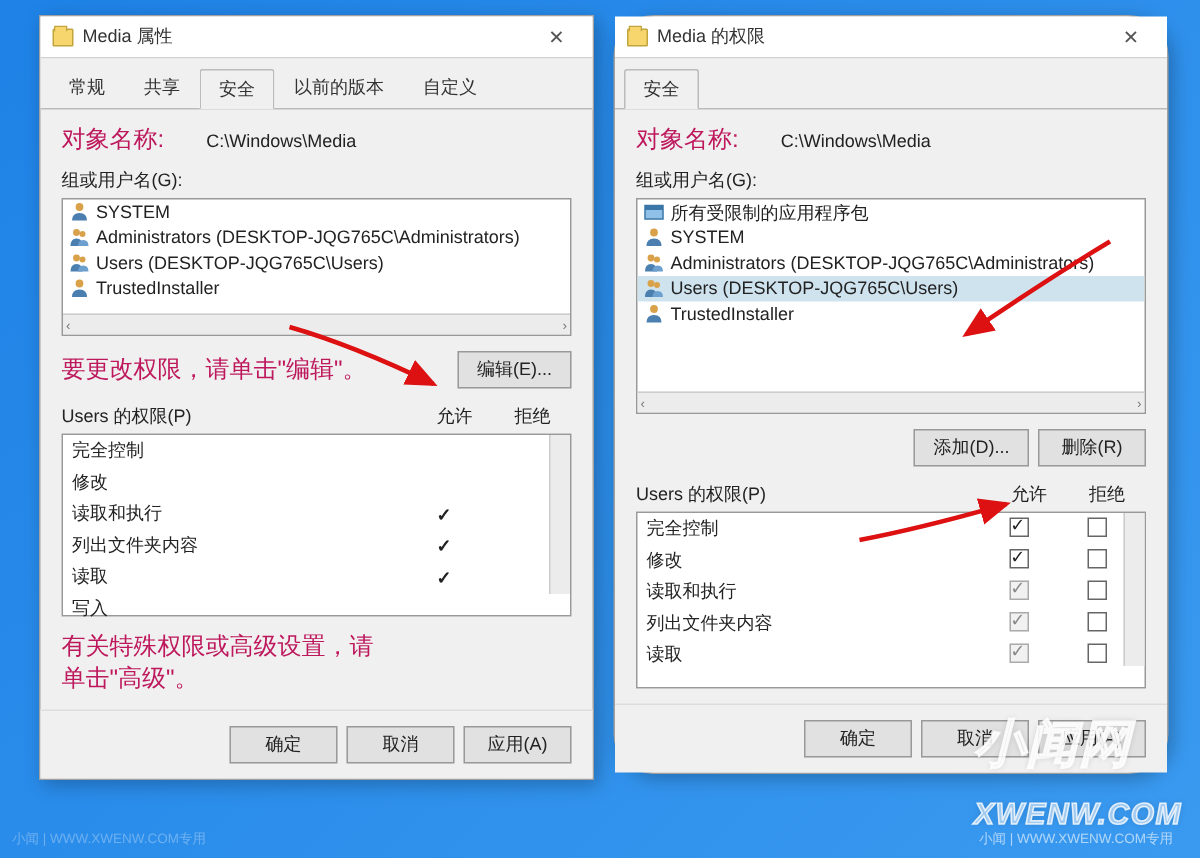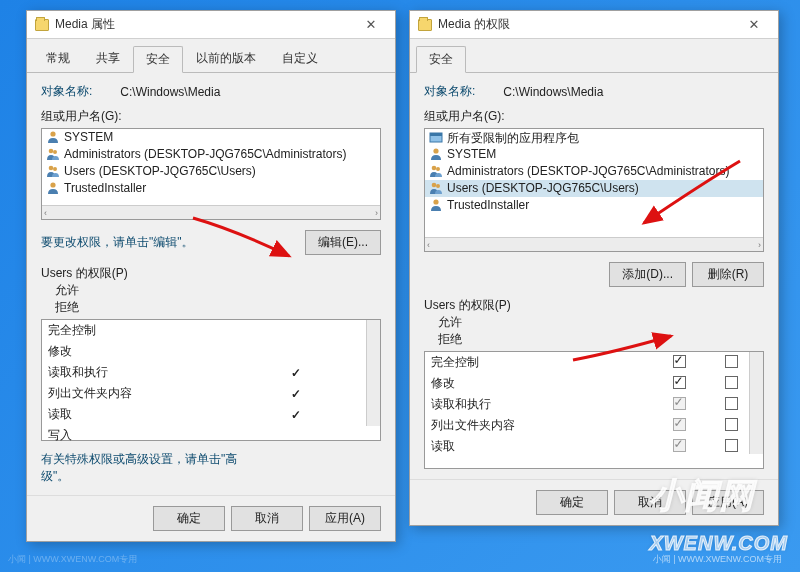--- a/index.html
+++ b/index.html
@@ -11,33 +11,33 @@
   .titlebar { display: flex; align-items: center; height: 28px; padding: 0 4px 0 8px; background: #fff; border-bottom: 1px solid #d0d0d0;}
   .title-icon { width: 14px; height: 12px; background: #f6d66d; border:1px solid #c2a43c; border-radius: 1px; margin-right: 6px; position: relative;}
   .title-icon::before{content:"";position:absolute;top:-3px;left:0;width:7px;height:3px;background:#f6d66d;border:1px solid #c2a43c;border-bottom:none;border-radius:1px 1px 0 0;}
   .title-text { flex: 1; font-size: 12px; color: #333;}
   .close-btn { width: 40px; height: 26px; display:flex; align-items:center;justify-content:center; color:#555; font-size:13px; cursor:default;}
   .tabs { display:flex; background:#f0f0f0; padding: 6px 6px 0 6px; border-bottom:1px solid #bbb;}
   .tab { padding: 4px 12px; font-size:12px; border:1px solid transparent; border-bottom:none; background:transparent; cursor:default; color:#333; margin-right:0;}
   .tab.active { background:#f0f0f0; border:1px solid #bbb; border-bottom:1px solid #f0f0f0; border-radius:2px 2px 0 0; position:relative; top:1px;}
   .content { padding: 10px 14px 10px 14px;}
   .row { display:flex; align-items:center; margin-bottom:8px;}
-  .label { color:#0c4a6e; font-size:12px;}
+  .label { color:#be185d; font-size:16px;}
   .path { font-size:12px; margin-left: 28px;}
   .group-label { font-size:12px; margin-bottom:3px; display:block;}
   .listbox { background:#fff; border:1px solid #999; font-size:12px; overflow:auto; position:relative;}
   .list-item { display:flex; padding: 1px 4px; height:17px; white-space:nowrap;}
   .list-item.sel { background:#cfe3ef;}
   .user-icon, .users-icon, .pkg-icon {display:inline-block; margin-right:4px; width:14px; height:14px; position:relative;}
   .user-icon svg, .users-icon svg, .pkg-icon svg {display:block;}
   .scroll-x {height:14px; background:#ececec; border-top:1px solid #ccc; position:absolute; left:0; right:0; bottom:0; display:flex; justify-content:space-between; align-items:center; padding:0 2px; font-size:9px; color:#777;}
   .scroll-y { width:14px; background:#ececec; border-left:1px solid #ccc; position:absolute; right:0; top:0; bottom:14px;}
   .edit-row { display:flex; align-items:center; justify-content:space-between; margin:10px 0;}
   .btn { background:#e1e1e1; border:1px solid #999; padding:3px 12px; font-size:12px; min-width:72px; text-align:center; cursor:default;}
-  .perm-head { display:flex; font-size:12px; margin-bottom:3px;flex-direction:column;}
+  .perm-head { display:flex; font-size:12px; margin-bottom:3px;}
   .perm-head .pname{flex:1;}
   .perm-head .col{width:52px; text-align:center;}
   .perm-box { background:#fff; border:1px solid #999; font-size:12px; position:relative;}
   .perm-row { display:flex; align-items:center; padding:2px 6px;}
   .perm-row .pn { flex:1;}
   .perm-row .cc { width:52px; text-align:center;}
   .check-mark { font-weight:bold;}
   .cbx { width:13px; height:13px; border:1px solid #666; display:inline-block; background:#fff; position:relative;}
   .cbx.on::after{content:"✓"; position:absolute; top:-3px; left:0; font-size:12px; color:#222;}
   .cbx.dis{background:#f1f1f1; border-color:#aaa;}
@@ -164,36 +164,36 @@
       <span class="label" style="max-width:220px;">有关特殊权限或高级设置，请单击"高级"。</span>
     </div>
   </div>
   <div class="bottom-btns">
     <div class="btn">确定</div>
     <div class="btn">取消</div>
     <div class="btn">应用(A)</div>
   </div>
 </div>
 
-<div class="dialog" style="left:409px; top:10px; width:370px;">
+<div class="dialog" style="left:409px; top:10px; width:370px;border-radius:27px;">
   <div class="titlebar">
     <span class="title-icon"></span>
     <span class="title-text">Media 的权限</span>
     <div class="close-btn">✕</div>
   </div>
   <div class="tabs" id="right-tabs">
       <div class="tab active">安全</div>
     </div>
   <div class="content">
     <div class="row">
       <span class="label">对象名称:</span>
       <span class="path">C:\Windows\Media</span>
     </div>
     <span class="group-label">组或用户名(G):</span>
-    <div class="listbox" style="height:124px;" id="right-list">
+    <div class="listbox" style="height:144px;" id="right-list">
       <div class="list-item">
           <span class="pkg-icon">
             <svg width="14" height="14" viewBox="0 0 14 14">
               <rect x="1" y="3" width="12" height="9" fill="#8fc1e8" stroke="#3a77a8"></rect>
               <rect x="1" y="3" width="12" height="3" fill="#3a77a8"></rect>
             </svg>
           </span>
           <span>所有受限制的应用程序包</span>
         </div>
         <div class="list-item">

